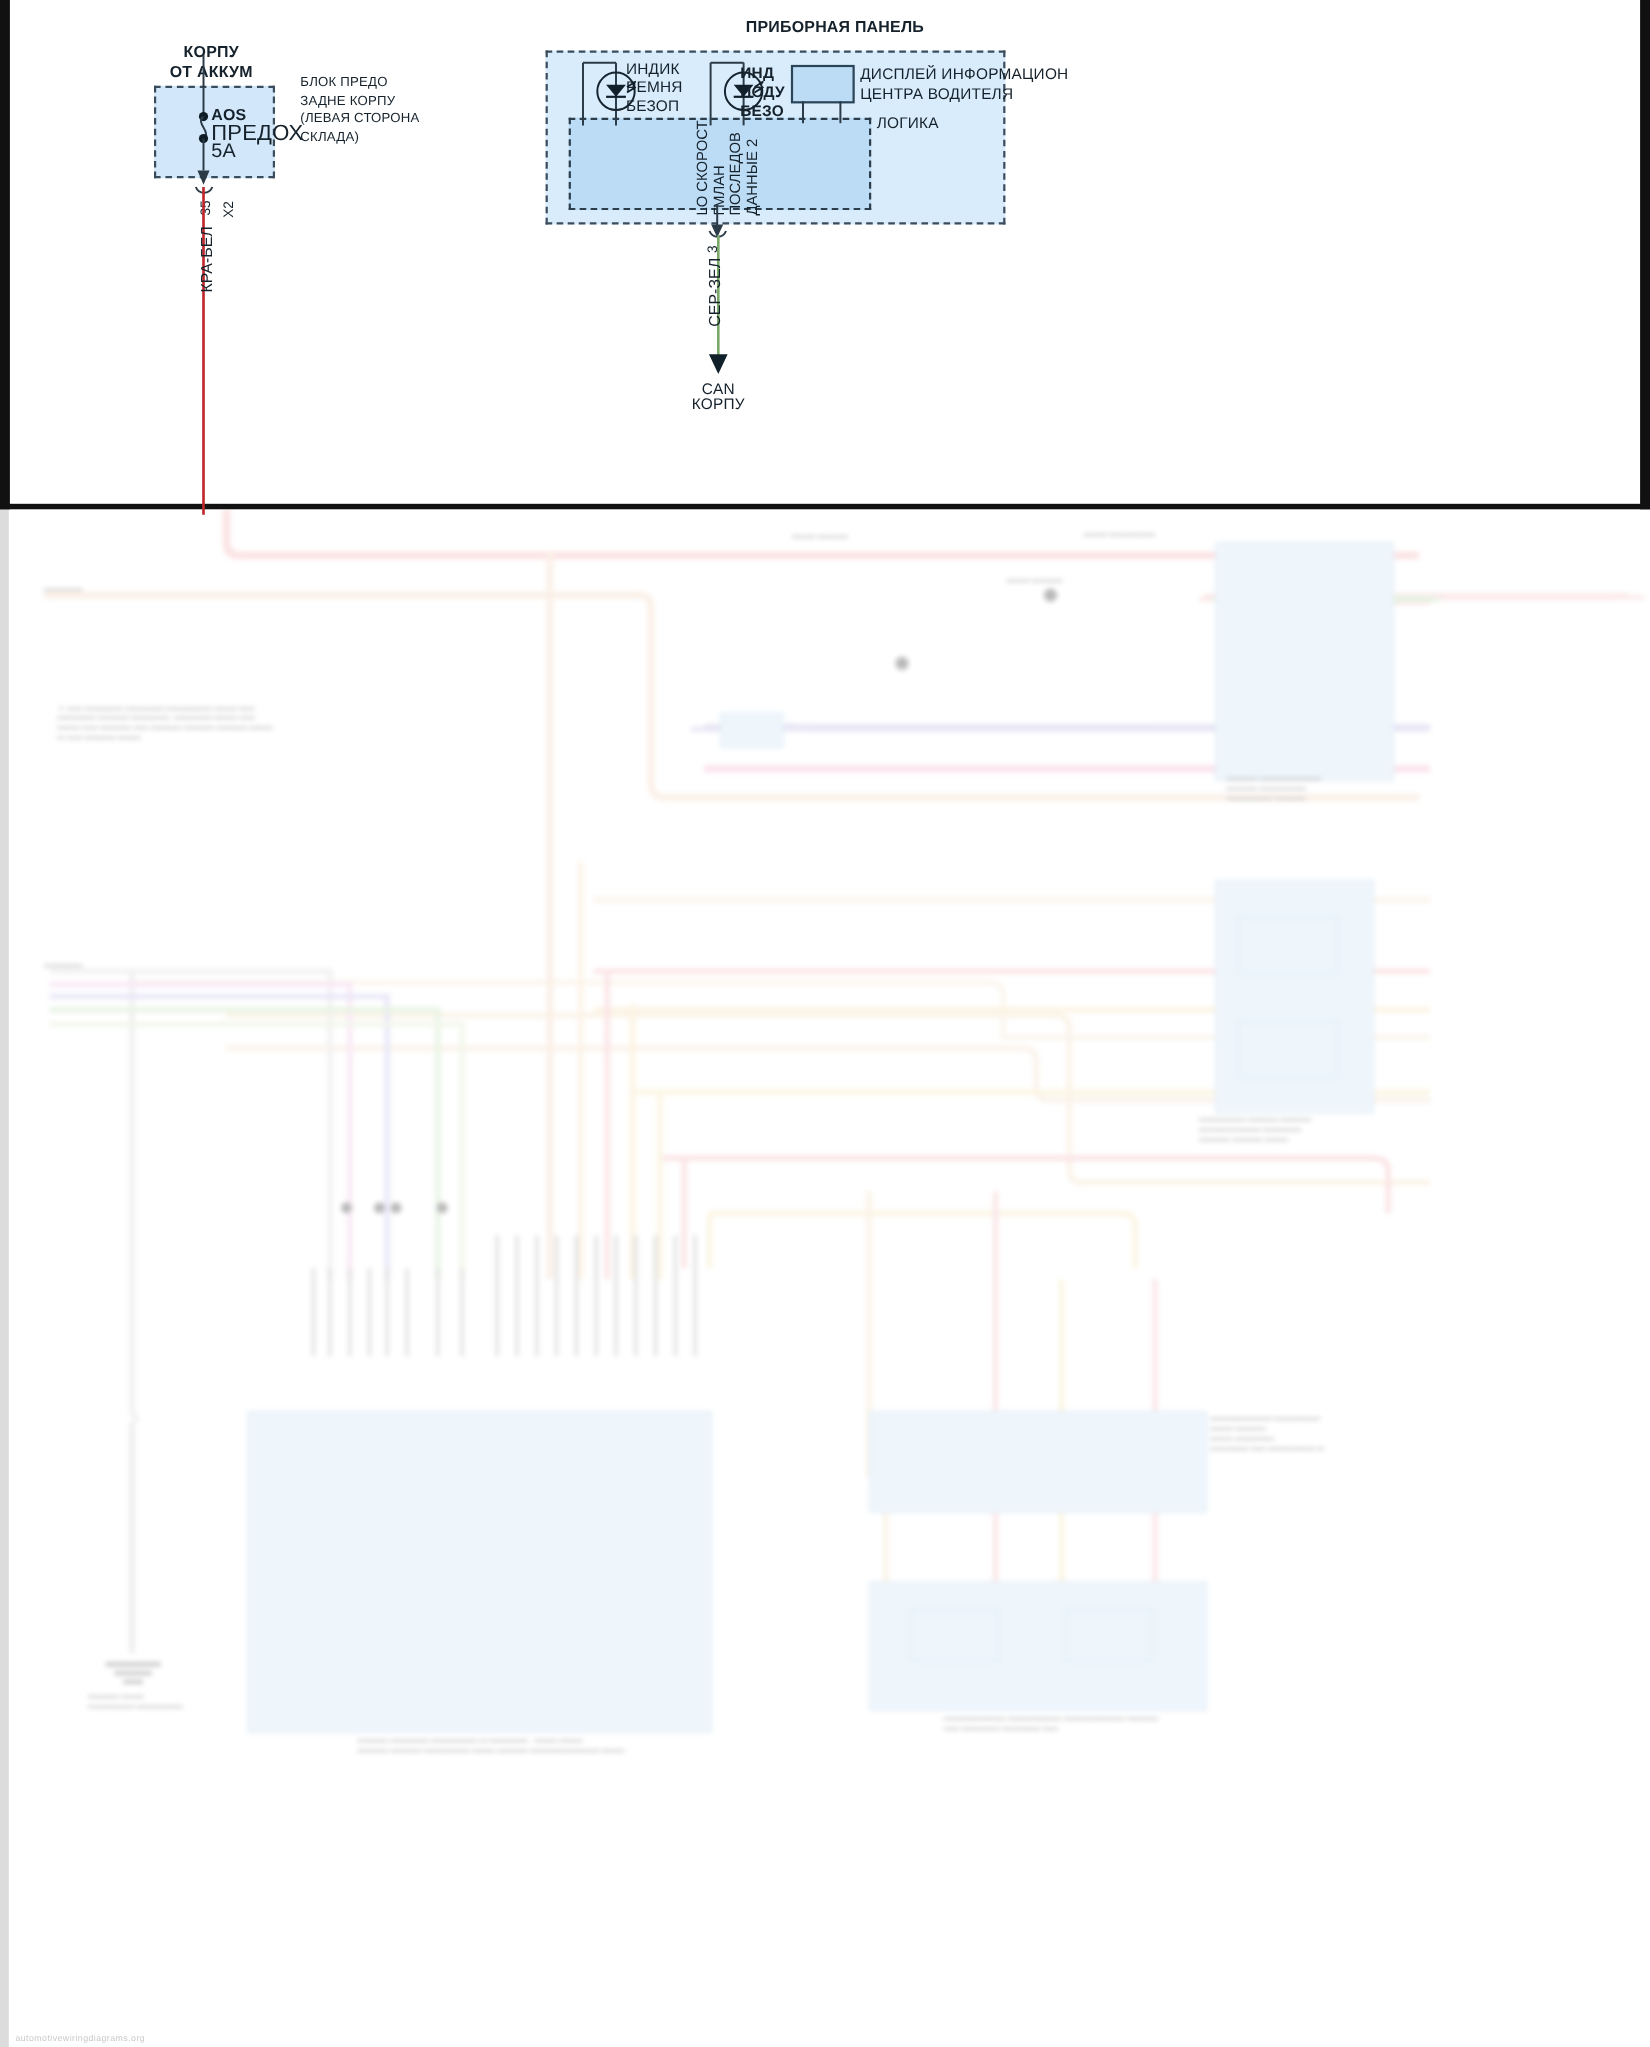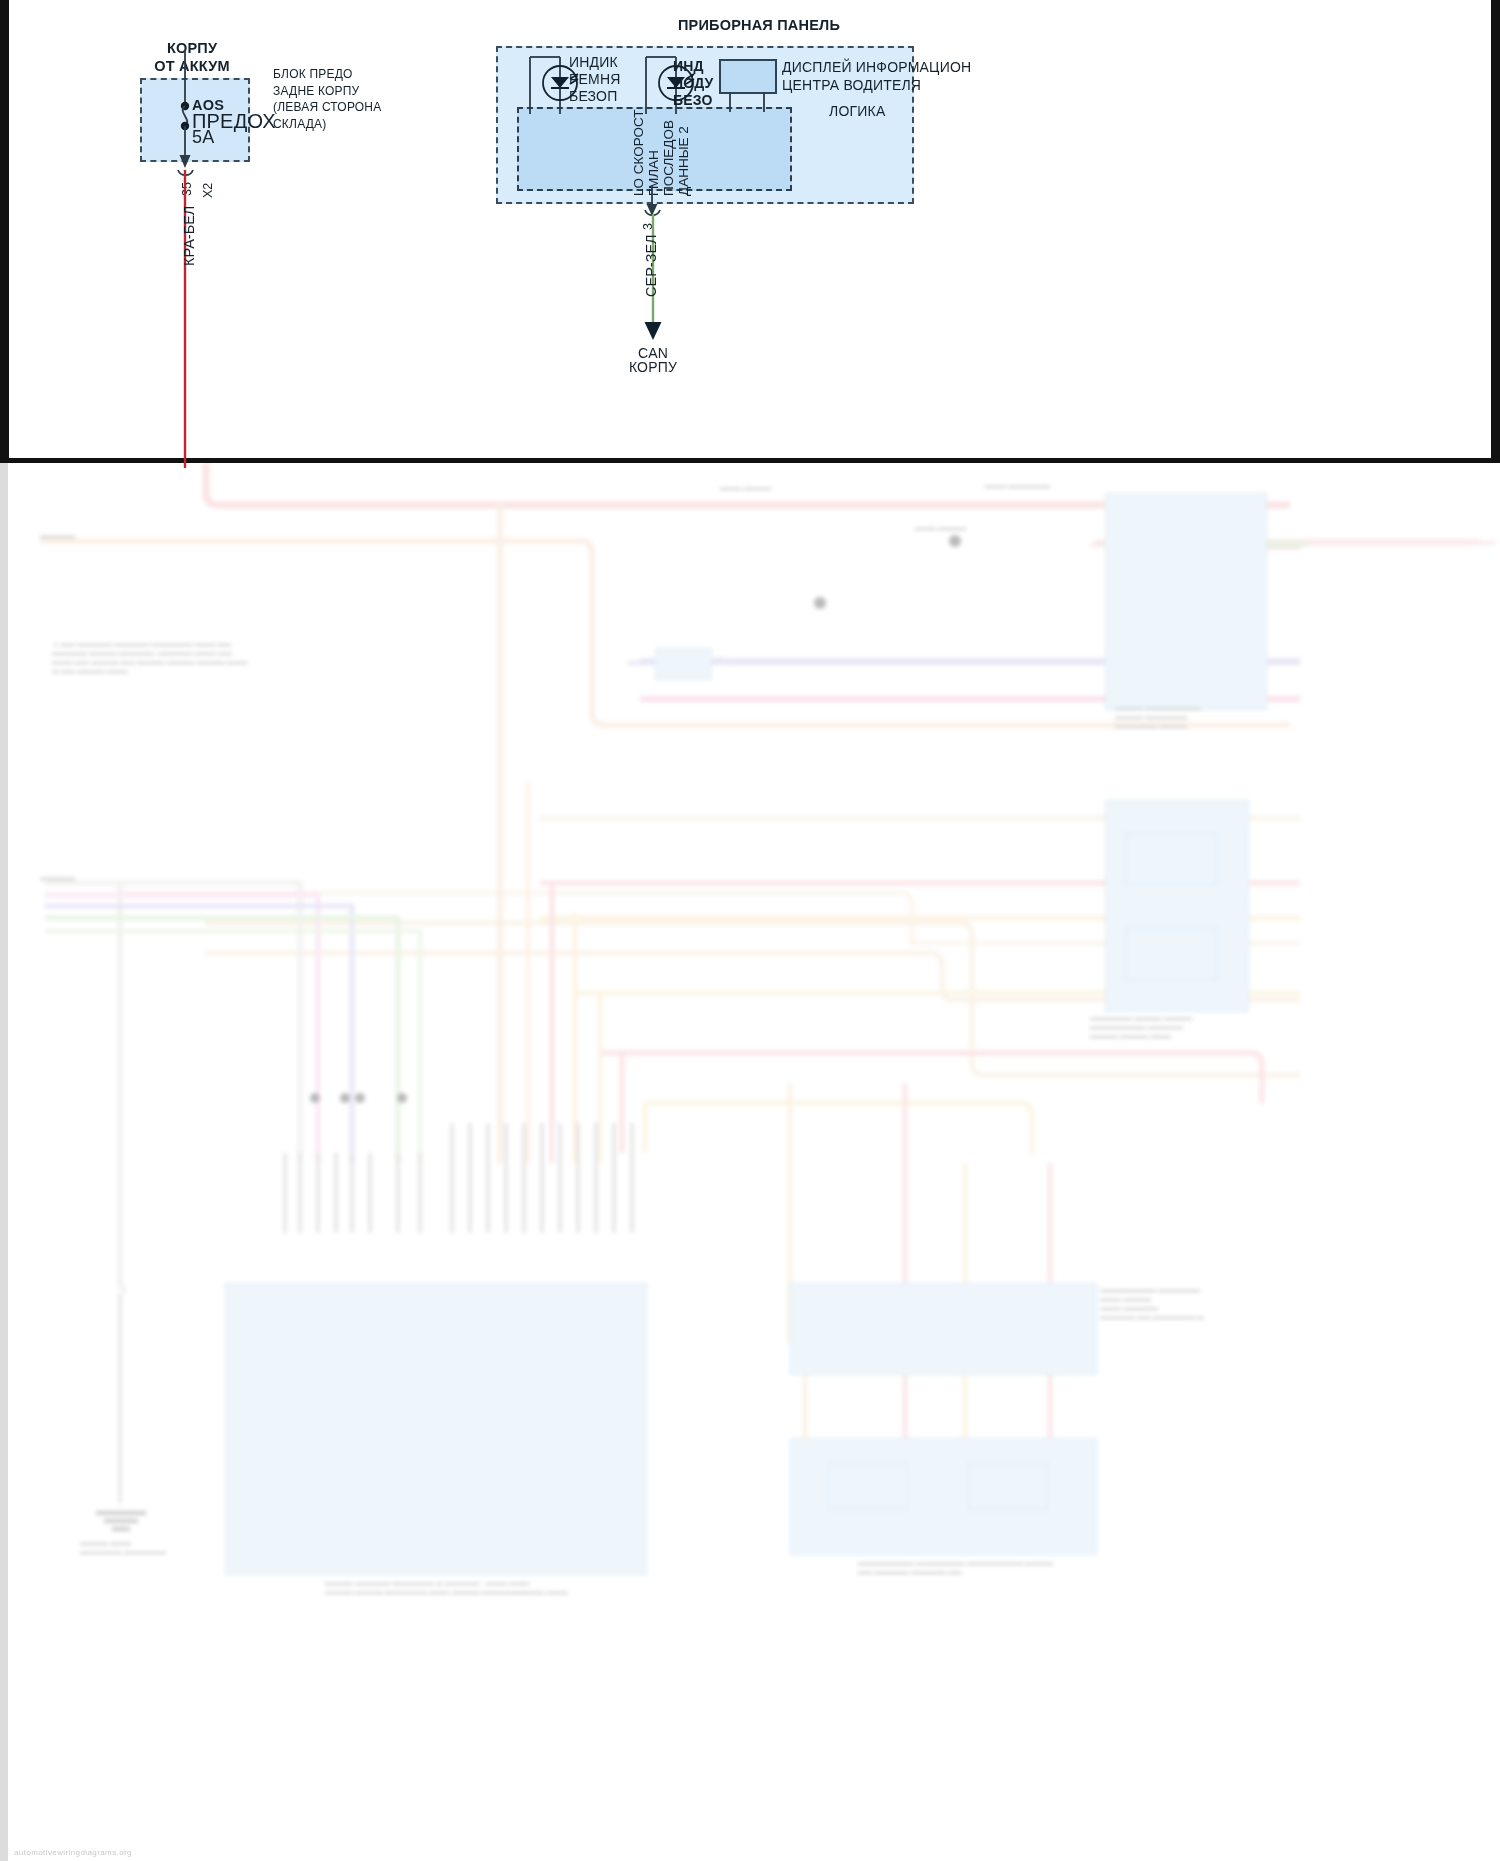--- a/index.html
+++ b/index.html
@@ -300,21 +300,21 @@
       <path d="M8 0 L8 298" stroke="#c0272d" stroke-width="2.4" fill="none"></path>
     </svg>
     <div class="vlbl" style="left:172px;top:266px;">КРА-БЕЛ</div>
 
     <div class="lbl center" style="left:540px;top:16px;width:420px;font-weight:600;">ПРИБОРНАЯ ПАНЕЛЬ</div>
 
     <div class="ip-outer" style="left:487px;top:46px;width:418px;height:158px;"></div>
 
     <div class="innerbox" style="left:508px;top:107px;width:275px;height:84px;"></div>
 
-    <div class="lbl" style="left:788px;top:102px;font-size:14px;margin-left:32px;">ЛОГИКА</div>
+    <div class="lbl" style="left:788px;top:102px;font-size:14px;">ЛОГИКА</div>
 
     <svg class="ov" style="left:514px;top:52px;width:80px;height:64px;">
 
       <path d="M7 5 L7 62" stroke="#2b3b47" stroke-width="1.8" fill="none"></path>
       <path d="M7 5 L37 5" stroke="#2b3b47" stroke-width="1.8" fill="none"></path>
       <path d="M37 5 L37 62" stroke="#2b3b47" stroke-width="1.8" fill="none"></path>
 
       <circle cx="37" cy="31" r="17" fill="none" stroke="#16242f" stroke-width="1.8"></circle>
 
       <path d="M28 25 L46 25 L37 36 Z" fill="#10202b"></path>

